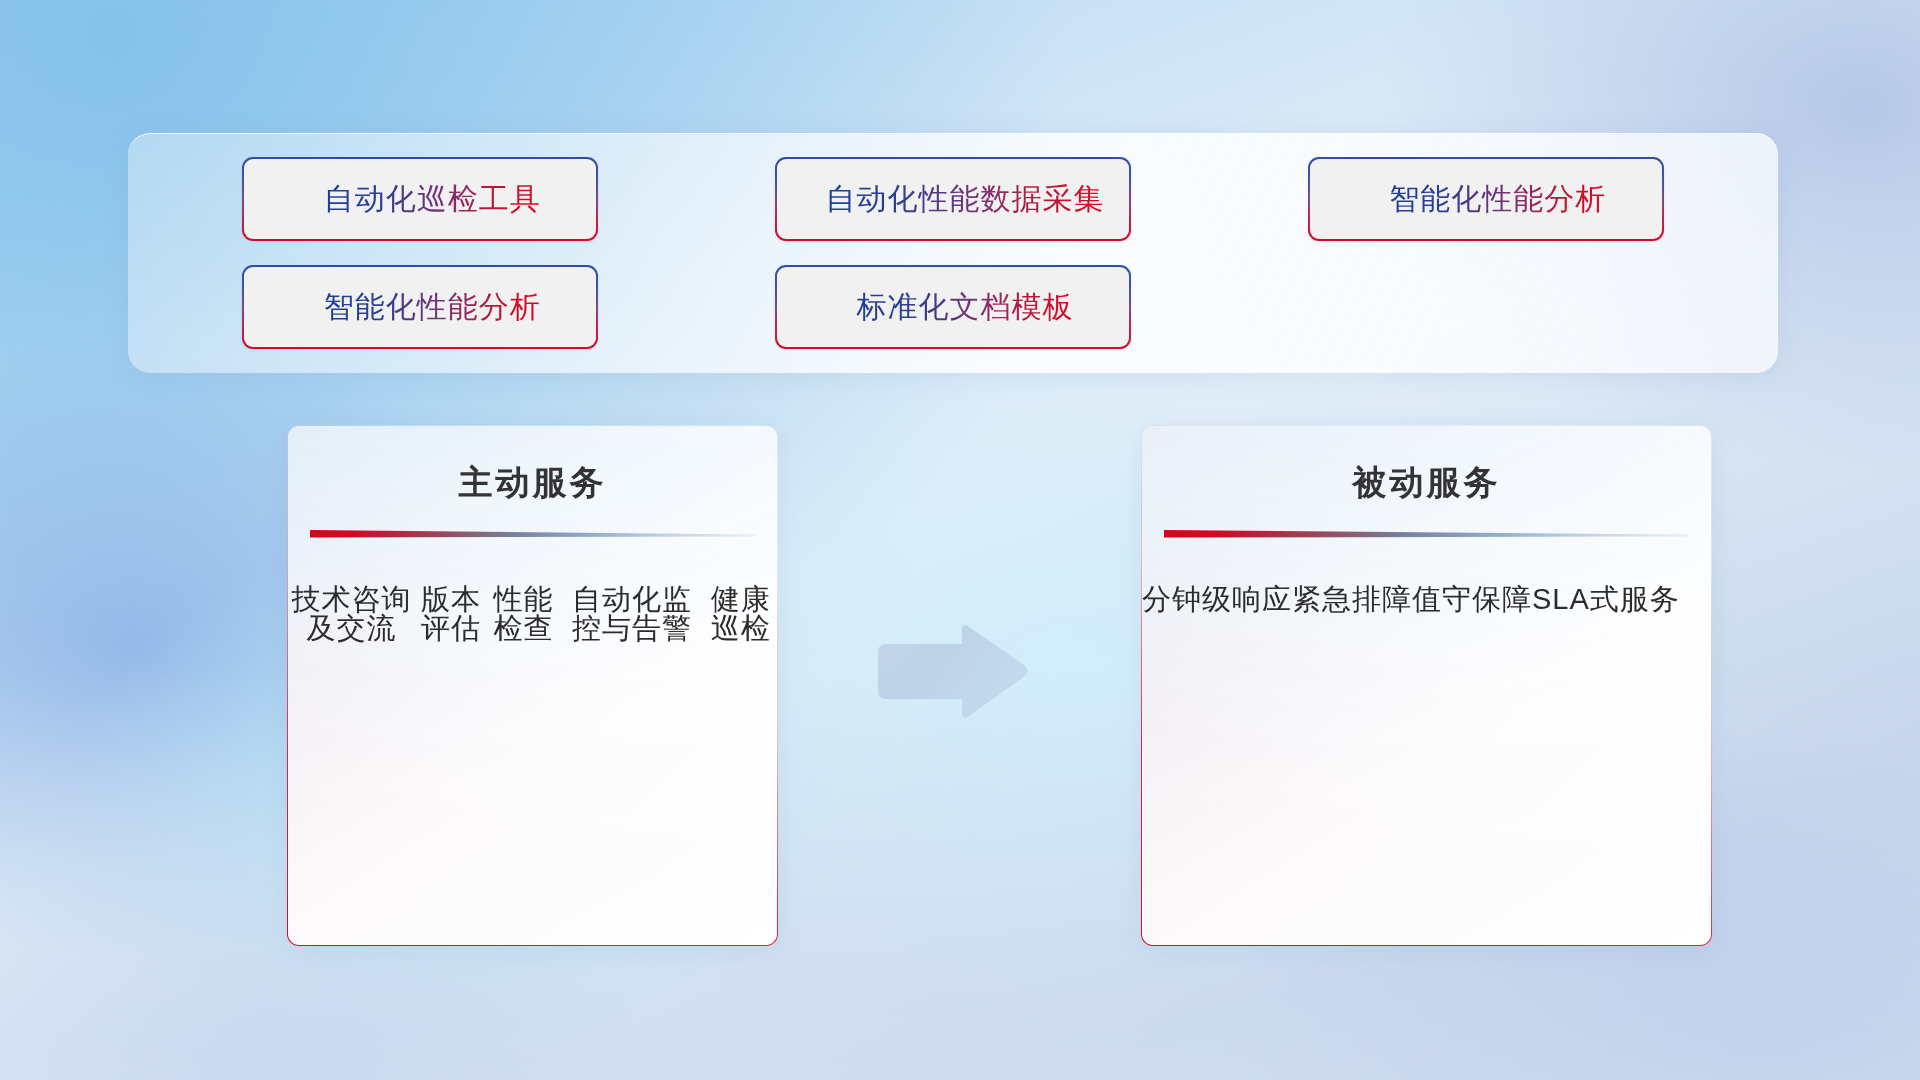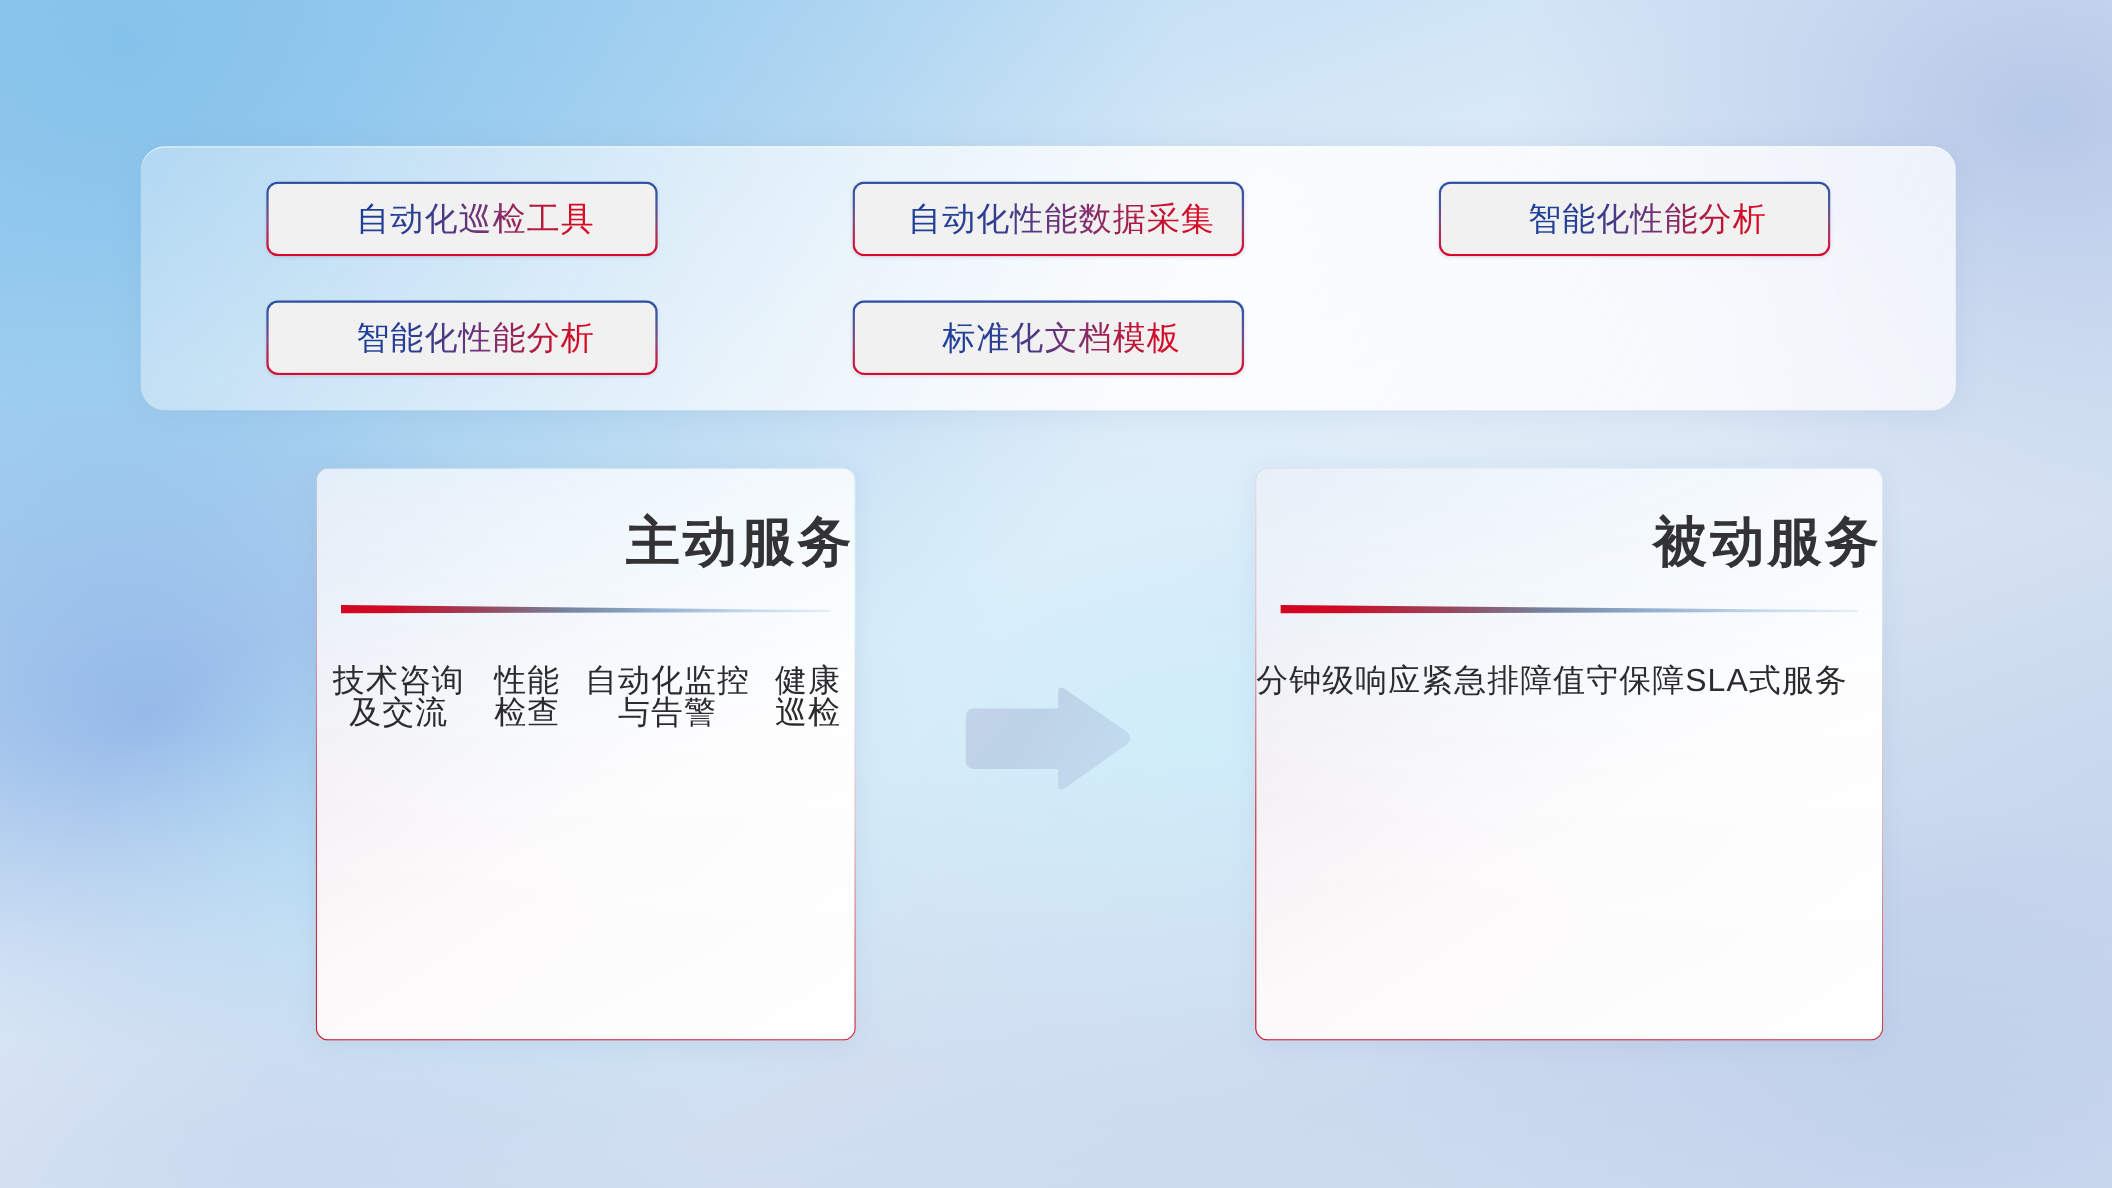--- a/index.html
+++ b/index.html
@@ -67,21 +67,21 @@
     position:absolute; inset:0;
     display:grid;
     grid-template-columns:repeat(3, 1fr);
     grid-template-rows:repeat(2, 1fr);
     align-items:center; justify-items:center;
     padding:20px 46px;
     column-gap:40px; row-gap:16px;
   }
   .pill {
     position:relative;
-    width:356px; height:68px;
+    width:356px; height:84px;
     border-radius:11px;
     display:flex; align-items:center; justify-content:center;
     background:#f2f2f2;
     
     background-image:
       linear-gradient(#f1f1f1,#f1f1f1),
       linear-gradient(to bottom, #2d4ea3 0%, #3b55a3 22%, #7e4a80 52%, #c1204a 78%, #d9082a 100%);
     background-origin:border-box;
     background-clip:padding-box, border-box;
     border:2px solid transparent;
@@ -124,22 +124,22 @@
         rgba(214,26,48,0.92) 72%,
         #cf0c28 100%);
     background-origin:border-box;
     background-clip:padding-box, border-box;
     box-shadow:0 4px 22px rgba(120,150,190,0.14);
   }
   .card-left  { left:287px;  width:491px; }
   .card-right { left:1141px; width:571px; }
 
   .card-title {
-    text-align:right;
-    font-size:49px;
+    text-align:center;
+    font-size:34px;
     font-weight:700;
     color:#333336;
     letter-spacing:3px;
     margin-top:34px;
   }
   .divider-wrap {
     position:relative;
     height:16px;
     margin:20px 22px 0 22px;
   }
@@ -221,20 +221,21 @@
           <stop offset="82%" stop-color="#c2d6ea"></stop>
           <stop offset="100%" stop-color="#e6eef7"></stop>
         </linearGradient>
       </defs>
       <path d="M0 4 L447 8.6 L447 10.4 L0 11.6 Z" fill="url(#divL)"></path>
     </svg>
   </div>
 
   <div class="card-list">
     <div class="card-item">技术咨询及交流</div>
+    <div class="card-item">版本评估</div>
     <div class="card-item">性能检查</div>
     <div class="card-item">自动化监控与告警</div>
     <div class="card-item">健康巡检</div>
   </div>
 </section>
 
 <div class="arrow">
   <svg viewBox="0 0 160 104">
     <defs>
       <linearGradient id="arrGrad" x1="0" y1="0" x2="1" y2="0.5">

